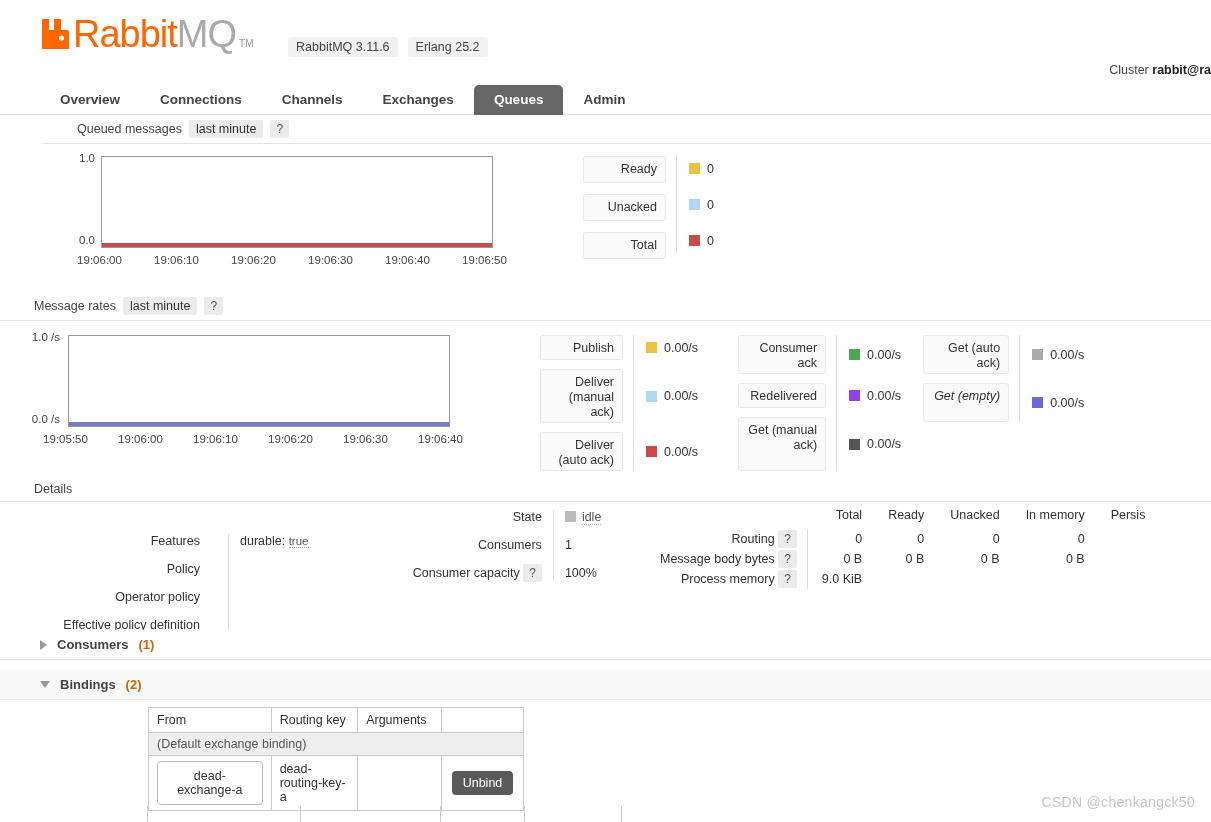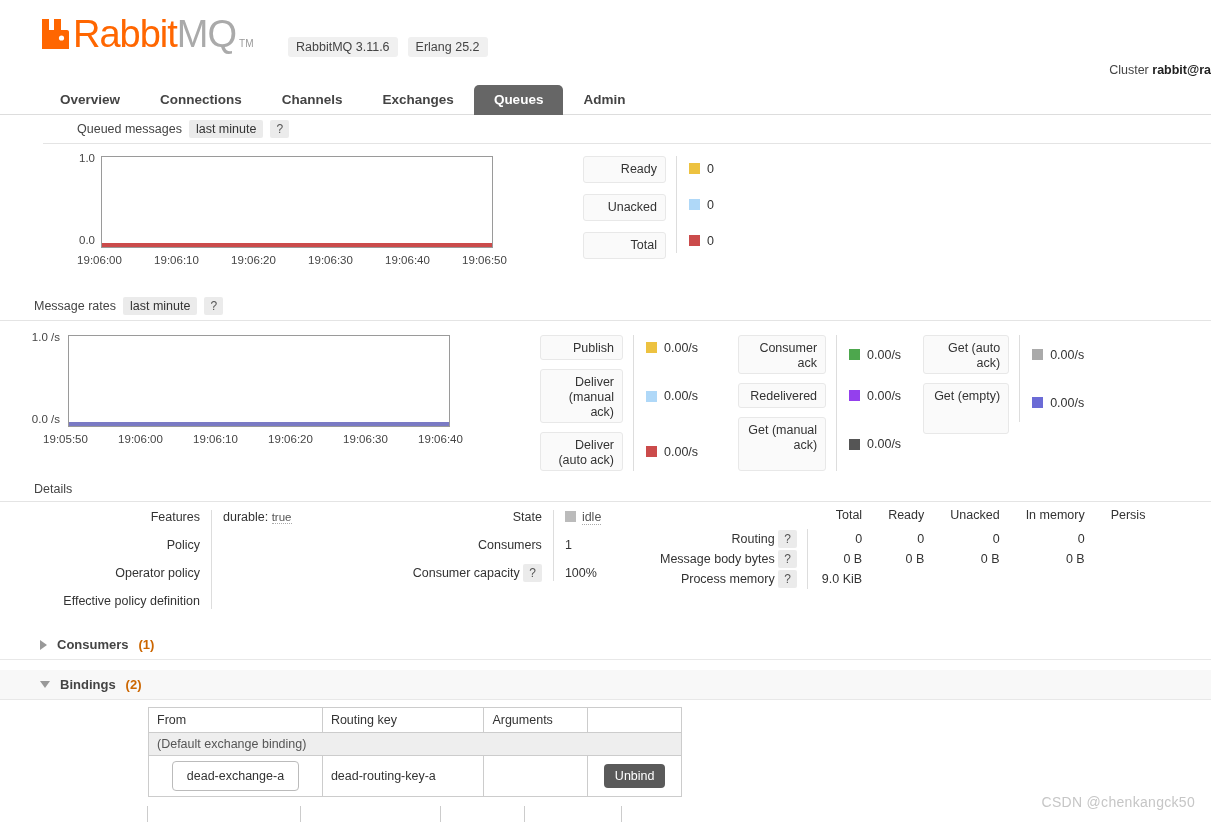--- a/index.html
+++ b/index.html
@@ -528,21 +528,21 @@
         <div class="lg-val" style="height:54px;">
           <span class="sw" style="background:#555555;"></span>
           <span>0.00/s</span>
         </div>
       </div>
     </div>
 
     <div class="legend-group" style="margin-left:22px;">
       <div class="legend-labels">
         <div class="lg-btn" style="width:86px;height:39px;margin-bottom:9px;">Get (auto ack)</div>
-        <div class="lg-btn" style="width:86px;height:51px;">Get (empty)</div>
+        <div class="lg-btn" style="width:86px;height:39px;font-style:italic;">Get (empty)</div>
       </div>
       <div class="legend-vals">
         <div class="lg-val" style="height:39px;margin-bottom:9px;">
           <span class="sw" style="background:#AAAAAA;"></span>
           <span>0.00/s</span>
         </div>
         <div class="lg-val" style="height:39px;">
           <span class="sw" style="background:#6B6BD6;"></span>
           <span>0.00/s</span>
         </div>
@@ -551,21 +551,21 @@
   </div>
 </div>
 
 <div class="section" style="top:477px;">
   <div class="sec-head">
     <span class="title">Details</span>
   </div>
 </div>
 
 <div style="position:absolute;left:0px;top:510px;width:360px;">
-  <div class="det-table" style="justify-content:flex-start;">
+  <div class="det-table" style="justify-content:space-between;margin-top:24px;">
     <div class="det-col-labels" style="width:200px;">
       <div class="det-row" style="margin-bottom:13px;">Features</div>
       <div class="det-row" style="margin-bottom:13px;">Policy</div>
       <div class="det-row" style="margin-bottom:13px;">Operator policy</div>
       <div class="det-row">Effective policy definition</div>
     </div>
     <div class="det-col-vals" style="width:120px;">
       <div class="det-row" style="margin-bottom:13px;">
         <span>durable:</span>
         <span class="small-val dotted">true</span>
@@ -652,21 +652,21 @@
   <span>Consumers</span>
   <span class="cnt">(1)</span>
 </div>
 
 <div class="collapse-head shaded" style="position:absolute;left:0;top:670px;width:1211px;">
   <span class="tri tri-down"></span>
   <span>Bindings</span>
   <span class="cnt">(2)</span>
 </div>
 
-<table class="btable" style="left:148px;top:707px;width:534px;">
+<table class="btable" style="left:148px;top:707px;width:376px;">
   <thead>
     <tr>
       <th style="width:152px;">From</th>
       <th style="width:140px;">Routing key</th>
       <th style="width:84px;">Arguments</th>
       <th style="width:74px;"></th>
     </tr>
   </thead>
   <tbody>
     <tr class="subhead">

